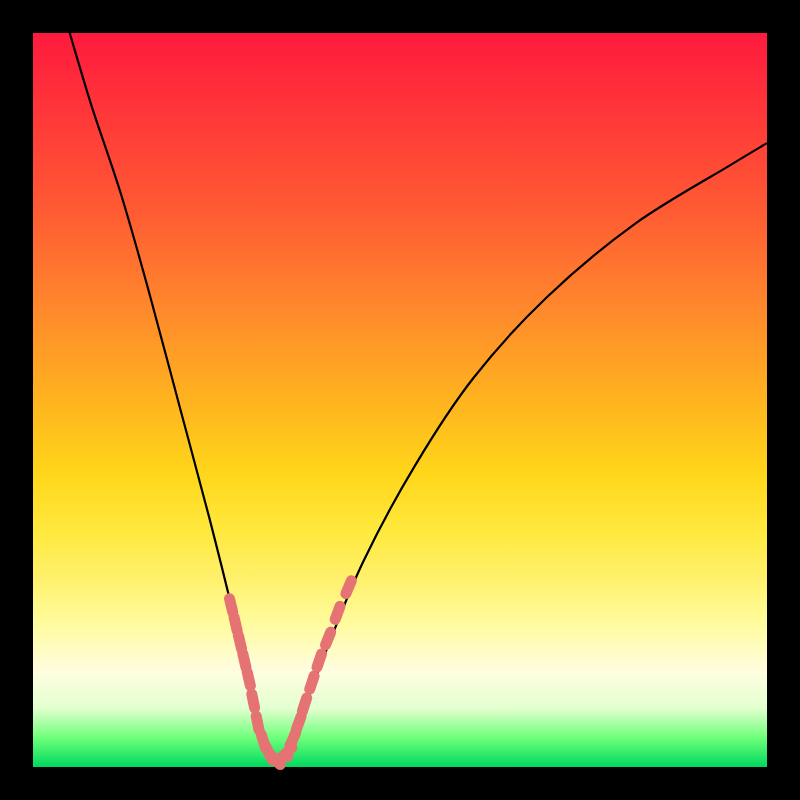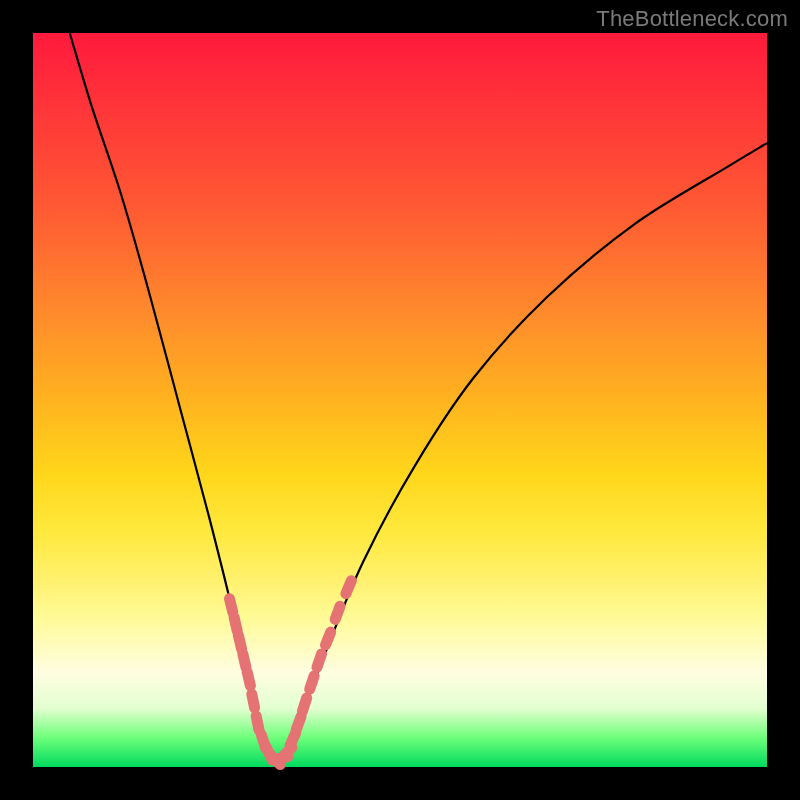--- a/index.html
+++ b/index.html
@@ -59,21 +59,20 @@
     top: 0;
     width: 734px;
     height: 734px;
     overflow: visible;
   }
 </style>
 </head>
 <body>
 
 <div class="frame">
-  <div class="watermark">TheBottleneck.com</div>
   <div class="plot">
     <svg class="curve" viewBox="0 0 734 734">
       <path id="curve-path" fill="none" stroke="#000000" stroke-width="2.2" d="M 36.7 0.0 C 40.4 12.2, 50.2 46.5, 58.7 73.4 C 67.3 100.3, 78.3 129.7, 88.1 161.5 C 97.9 193.3, 107.7 228.8, 117.4 264.2 C 127.2 299.7, 137.0 337.6, 146.8 374.3 C 156.6 411.0, 167.6 451.4, 176.2 484.4 C 184.7 517.5, 192.1 546.8, 198.2 572.5 C 204.3 598.2, 208.6 620.2, 212.9 638.6 C 217.1 656.9, 220.2 670.4, 223.9 682.6 C 227.5 694.9, 231.2 704.6, 234.9 712.0 C 238.6 719.3, 242.2 726.7, 245.9 726.7 C 249.6 726.7, 252.6 720.5, 256.9 712.0 C 261.2 703.4, 265.5 691.2, 271.6 675.3 C 277.7 659.4, 283.8 641.0, 293.6 616.6 C 303.4 592.1, 315.6 559.1, 330.3 528.5 C 345.0 497.9, 363.3 463.6, 381.7 433.1 C 400.0 402.5, 418.4 373.1, 440.4 345.0 C 462.4 316.8, 486.9 289.9, 513.8 264.2 C 540.7 238.6, 571.3 212.9, 601.9 190.8 C 632.5 168.8, 675.3 145.6, 697.3 132.1 C 719.3 118.7, 727.9 113.8, 734.0 110.1"></path>
       <g id="markers">
           <line x1="196.5" y1="565.7" x2="199.8" y2="579.3" stroke="#e57373" stroke-width="11" stroke-linecap="round"></line>
           <line x1="201.0" y1="584.1" x2="204.2" y2="597.7" stroke="#e57373" stroke-width="11" stroke-linecap="round"></line>
           <line x1="205.4" y1="602.4" x2="208.6" y2="616.0" stroke="#e57373" stroke-width="11" stroke-linecap="round"></line>
           <line x1="209.8" y1="620.8" x2="213.0" y2="634.4" stroke="#e57373" stroke-width="11" stroke-linecap="round"></line>
           <line x1="214.2" y1="639.1" x2="217.4" y2="652.7" stroke="#e57373" stroke-width="11" stroke-linecap="round"></line>
           <line x1="218.8" y1="661.1" x2="221.6" y2="674.8" stroke="#e57373" stroke-width="11" stroke-linecap="round"></line>

